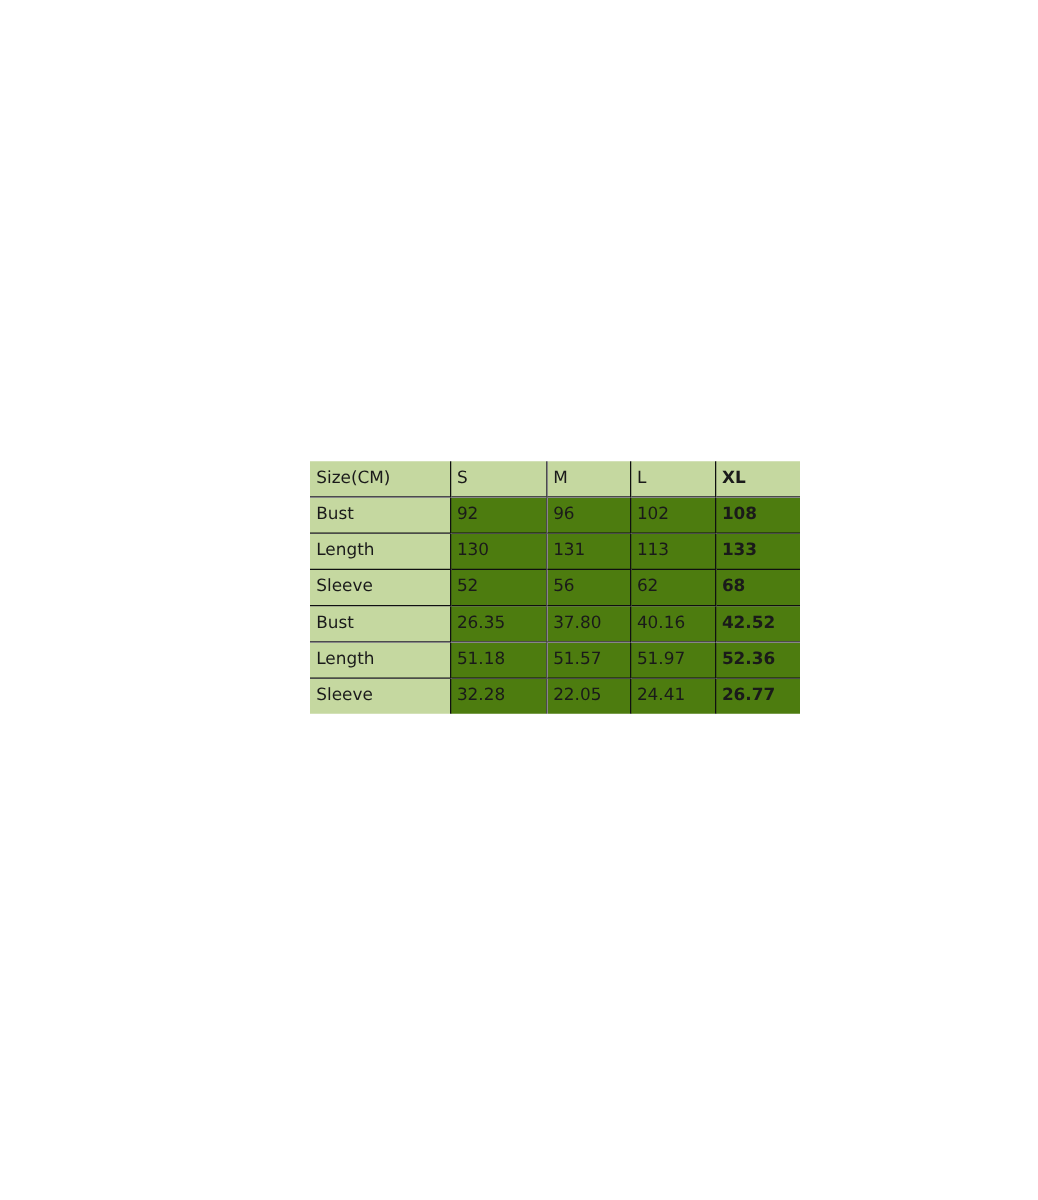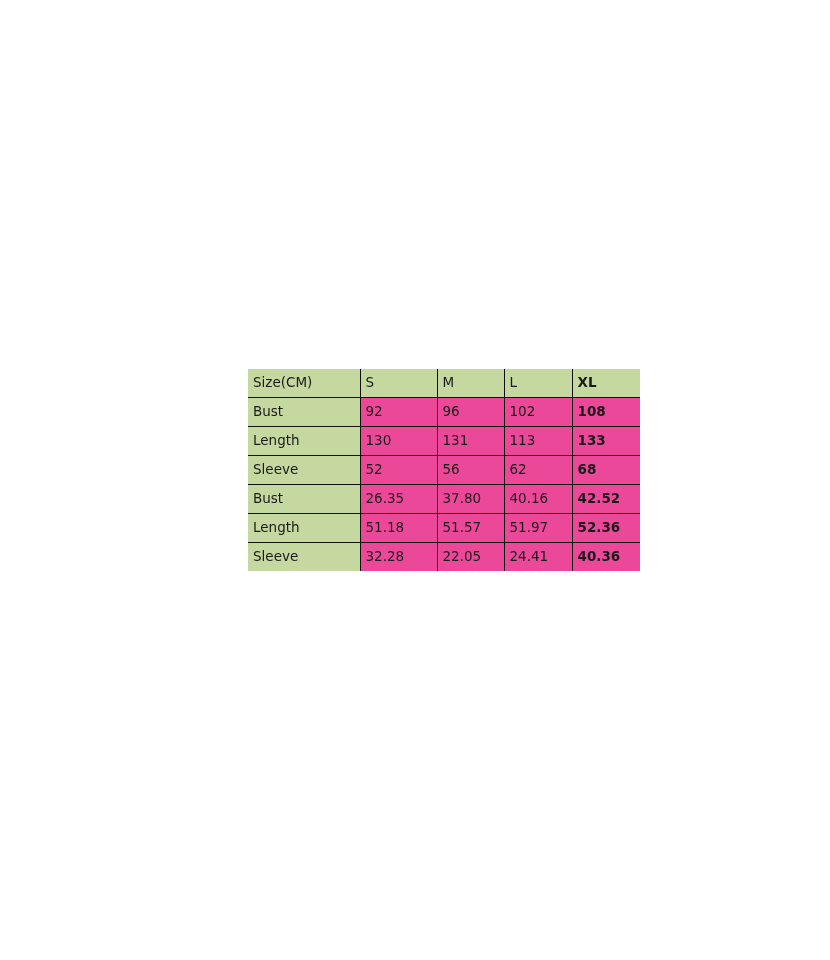--- a/index.html
+++ b/index.html
@@ -38,21 +38,21 @@
   table.size-chart col.c-m     { width: 67px;  }
   table.size-chart col.c-l     { width: 68px;  }
   table.size-chart col.c-xl    { width: 68px;  }
 
   table.size-chart td {
     height: 28px;
     padding: 0 0 0 5px;
     vertical-align: middle;
     border-top: 1.6px solid #101010;
     border-right: 1.4px solid #101010;
-    background: #ec4899;
+    background: #4d7c0f;
     white-space: nowrap;
     overflow: hidden;
   }
 
   
   table.size-chart tr:first-child td {
     border-top: none;
   }
 
   
@@ -143,18 +143,18 @@
         <td>51.57</td>
         <td>51.97</td>
         <td class="col-last">52.36</td>
       </tr>
 
       <tr>
         <td class="label-cell">Sleeve</td>
         <td>32.28</td>
         <td>22.05</td>
         <td>24.41</td>
-        <td class="col-last">40.36</td>
+        <td class="col-last">26.77</td>
       </tr>
 
     </tbody>
   </table>
 </div>
 
 </body></html>

